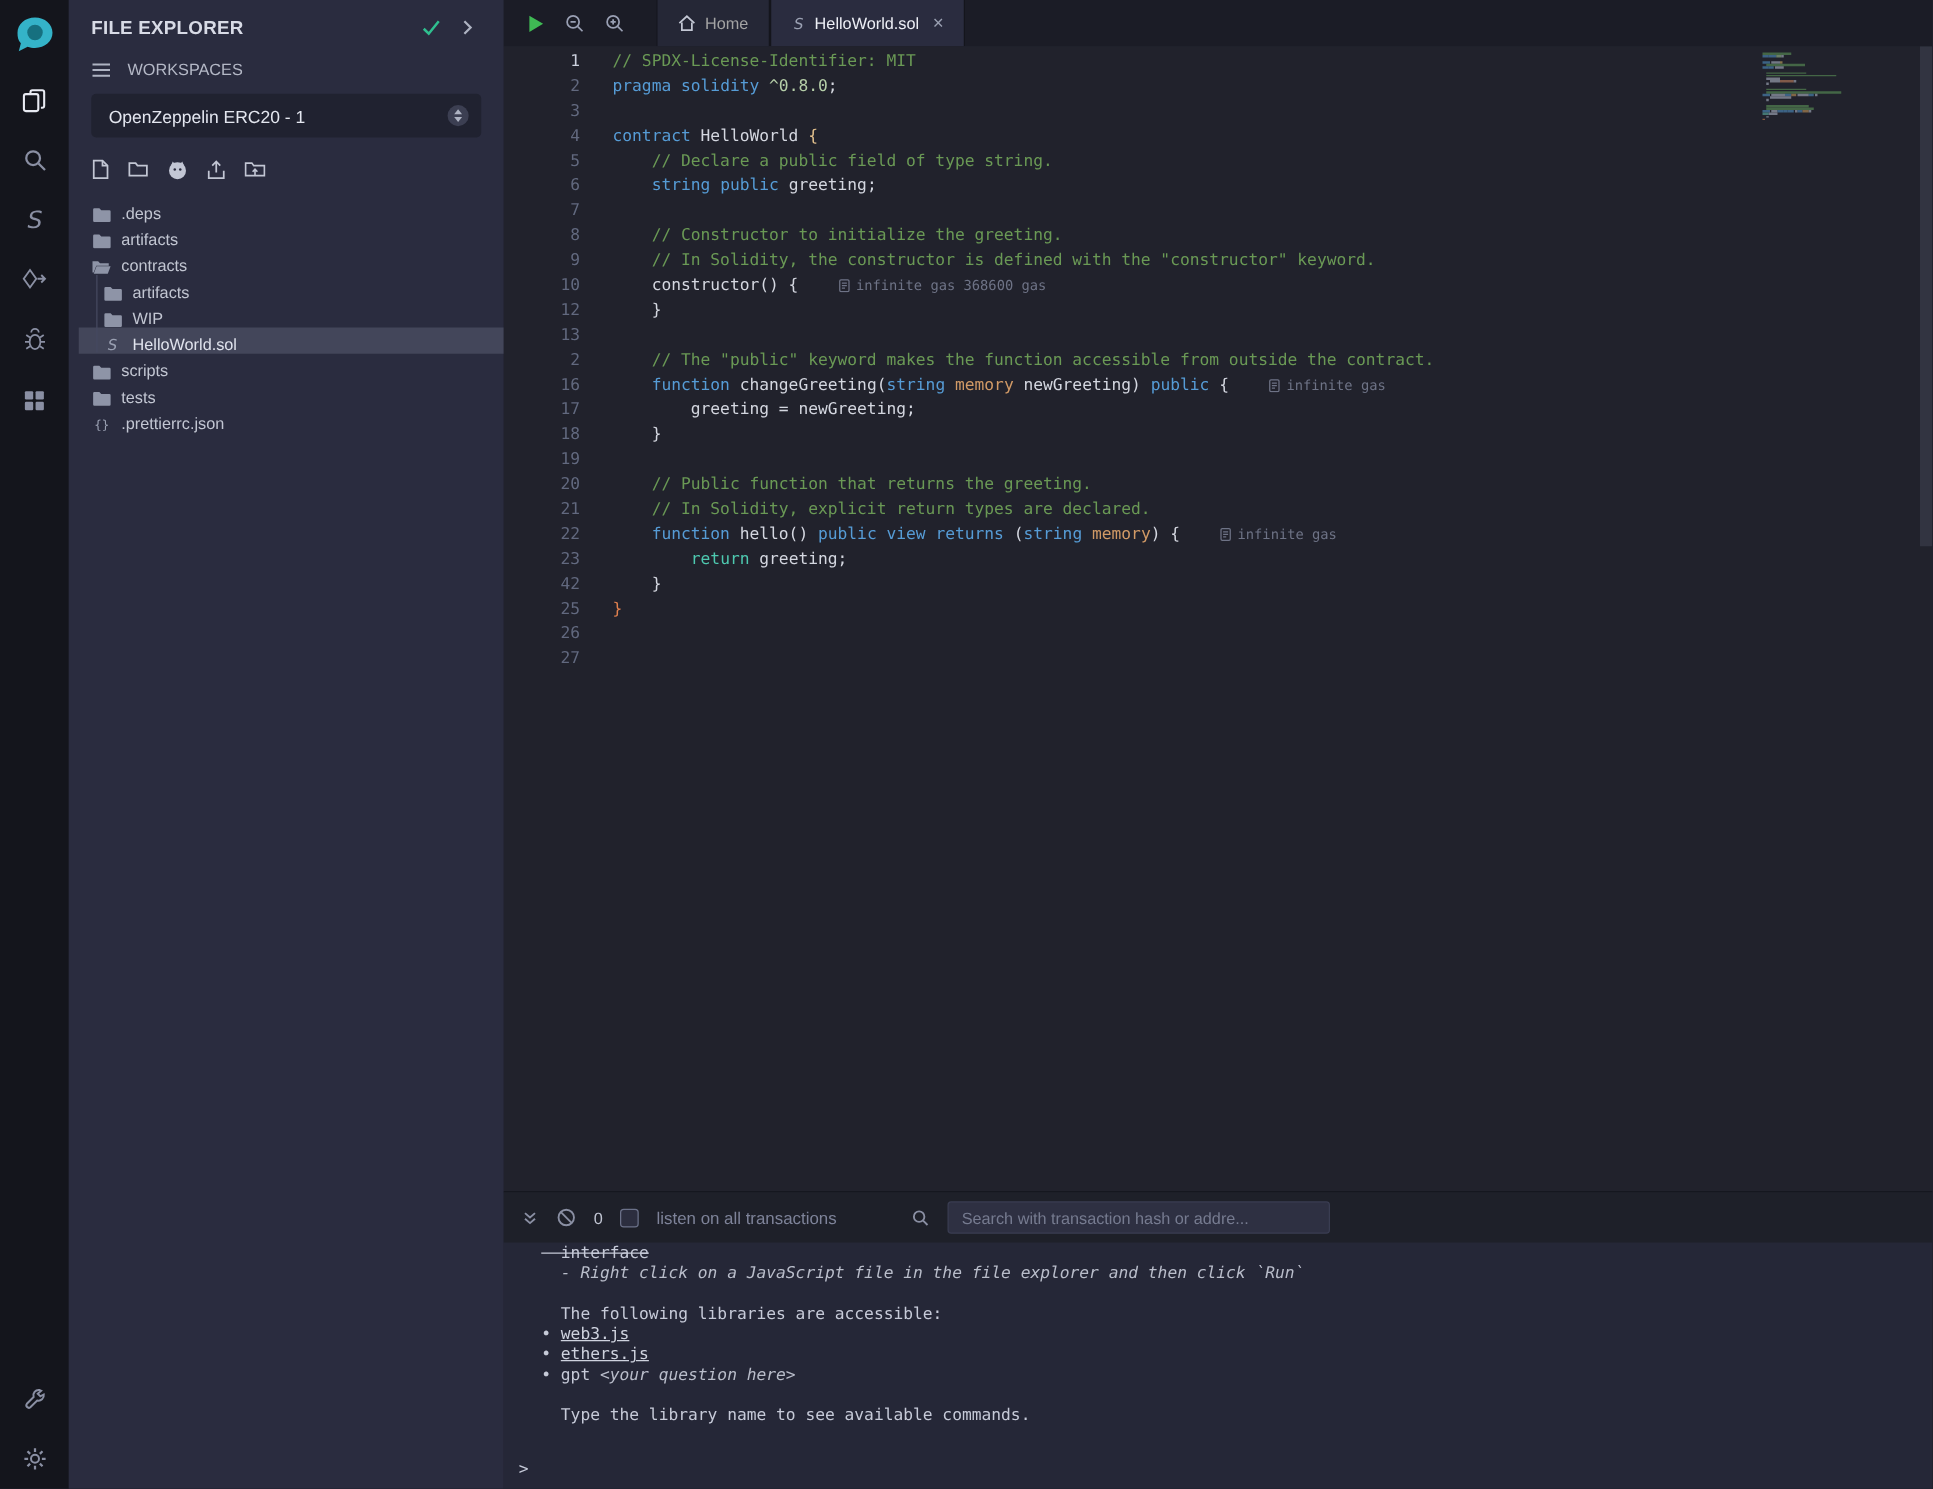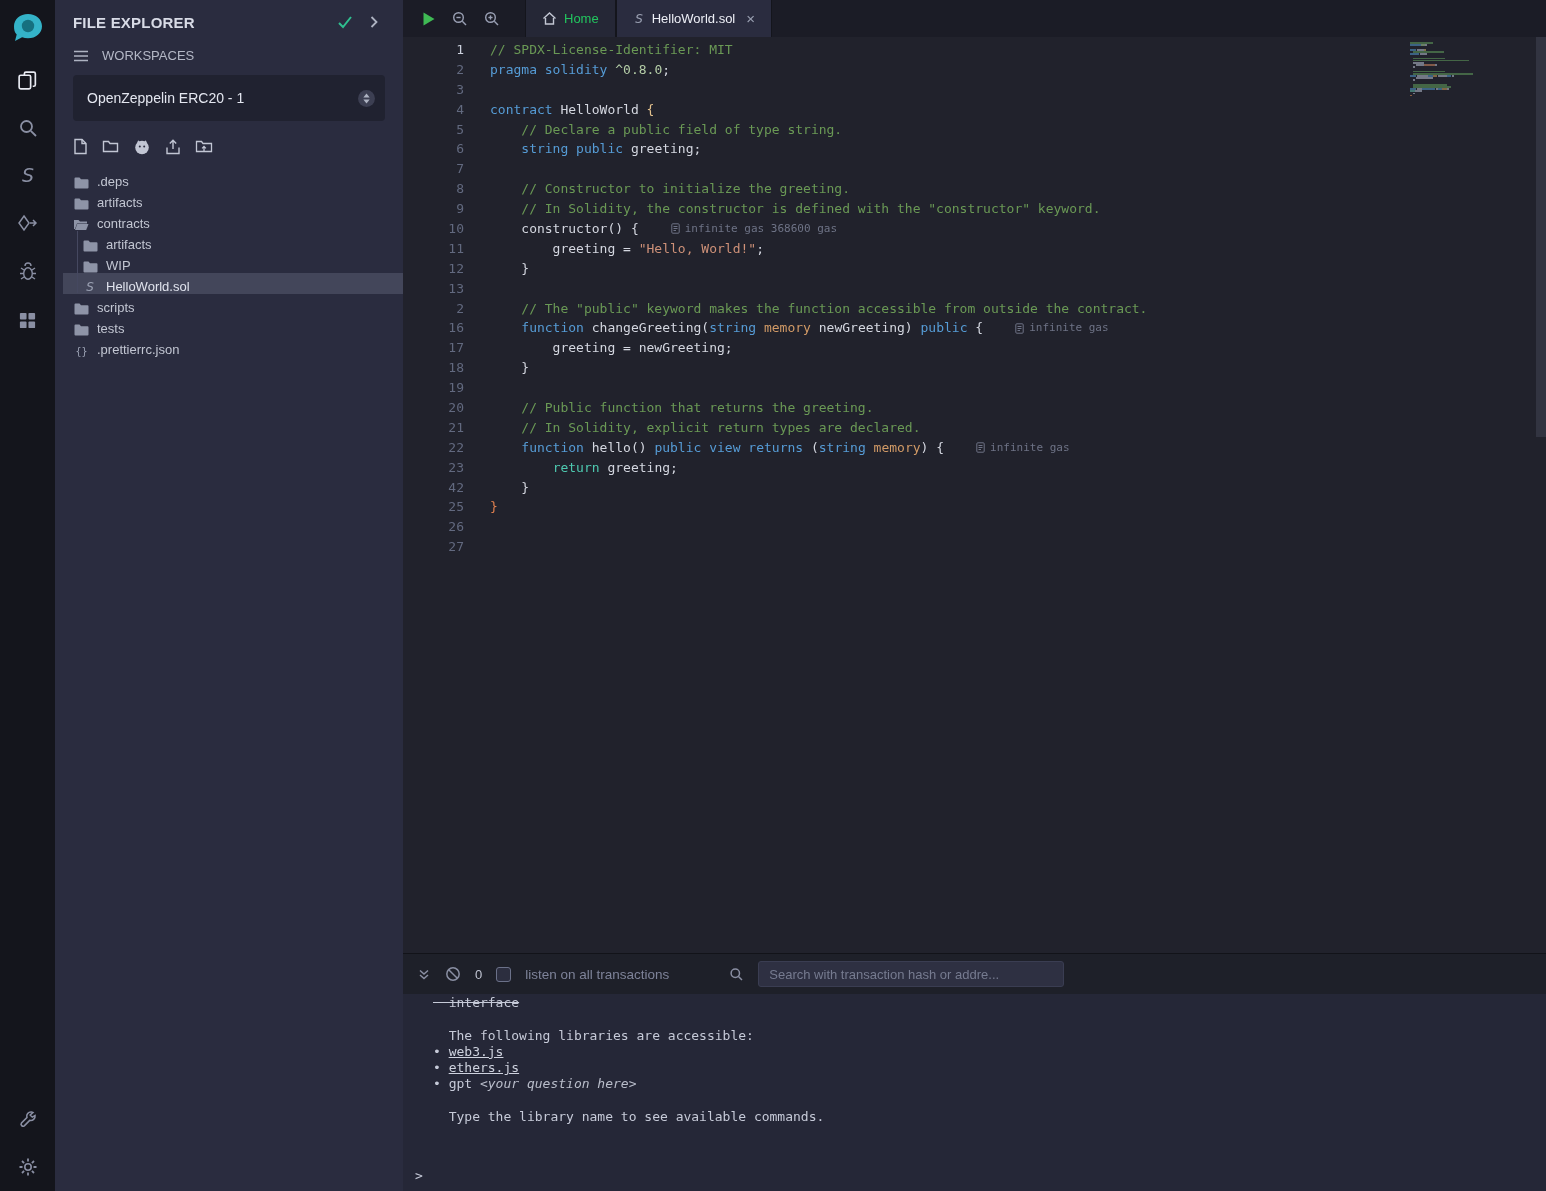--- a/index.html
+++ b/index.html
@@ -13,40 +13,40 @@
   .ib-item{width:55px;height:48px;display:flex;align-items:center;justify-content:center;cursor:pointer;}
   .ib-spacer{flex:1;}
   .icon{display:inline-flex;align-items:center;justify-content:center;line-height:0;}
 
   
   .sidepanel{width:348px;flex:none;background:#2a2c3f;display:flex;flex-direction:column;}
   .panel-header{height:44px;display:flex;align-items:center;padding:0 24px 0 18px;gap:16px;}
   .panel-title{flex:1;font-size:15px;font-weight:700;color:#d8dbe6;letter-spacing:.2px;}
   .hicon{cursor:pointer;display:inline-flex;line-height:0;}
   .ws-row{display:flex;align-items:center;gap:13px;padding:4px 18px 12px;color:#b4b8c6;font-size:13px;}
-  .ws-select{margin:0 18px;height:46px;background:#202230;border-radius:4px;display:flex;align-items:center;padding:0 9px 0 14px;cursor:pointer;}
+  .ws-select{margin:0 18px;height:35px;background:#202230;border-radius:4px;display:flex;align-items:center;padding:0 9px 0 14px;cursor:pointer;}
   .ws-name{flex:1;font-size:14px;color:#e4e7f0;}
   .ws-badge{display:inline-flex;line-height:0;cursor:pointer;}
   .fe-toolbar{display:flex;align-items:center;gap:14px;padding:17px 18px 9px;}
   .fe-btn{cursor:pointer;display:inline-flex;line-height:0;}
   .tree{padding-top:4px;font-size:13px;position:relative;}
   .guide{position:absolute;left:22px;top:67px;height:62px;width:1px;background:#454860;}
   .trow{height:21px;display:flex;align-items:flex-end;gap:8px;margin-left:8px;padding-left:10px;color:#c2c6d2;cursor:pointer;white-space:nowrap;}
   .trow.ind1{padding-left:19px;}
   .trow.selected{background:#43465a;color:#e0e3ed;}
   .trow .icon{width:16px;justify-content:center;}
 
   
   .main{flex:1;min-width:0;display:flex;flex-direction:column;}
 
   .tabbar{height:37px;flex:none;background:#1b1c26;display:flex;align-items:stretch;}
   .tb-controls{display:flex;align-items:center;gap:16px;padding:0 17px 0 18px;}
   .tb-btn{cursor:pointer;display:inline-flex;line-height:0;}
   .tabs{display:flex;align-items:stretch;margin-left:8px;}
-  .tab{display:flex;align-items:center;gap:7px;padding:0 16px;background:#252736;border-right:1px solid #14151c;border-left:1px solid #14151c;color:#22c55e;font-size:13px;cursor:pointer;white-space:nowrap;}
+  .tab{display:flex;align-items:center;gap:7px;padding:0 16px;background:#252736;border-right:1px solid #14151c;border-left:1px solid #14151c;color:#a3a3a3;font-size:13px;cursor:pointer;white-space:nowrap;}
   .tab.active{background:#2a2c3f;color:#edeff6;}
   .tab-close{margin-left:4px;color:#9aa0b2;font-size:15px;line-height:1;cursor:pointer;}
 
   
   .editor{flex:1;position:relative;background:#21222c;overflow:hidden;padding-top:3px;}
   .cl{display:flex;height:19.9px;line-height:19.9px;font-family:"DejaVu Sans Mono",monospace;font-size:13px;white-space:pre;}
   .ln{width:75px;flex:none;text-align:right;padding-right:14px;color:#62697f;}
   .ln.active{color:#ccd1de;}
   .ct{padding-left:12px;color:#d4d7e0;}
   .tk-c{color:#6a9955;} .tk-k{color:#569cd6;margin-top:37px;} .tk-s{color:#ce9178;} .tk-m{color:#d19a66;}
@@ -386,21 +386,20 @@
           <div class="cl"><span class="ln">4</span><span class="ct"><span class="tk-k">contract</span><span class="tk-p"> HelloWorld </span><span class="tk-g">{</span></span></div>
           <div class="cl"><span class="ln">5</span><span class="ct"><span class="tk-c">    // Declare a public field of type string.</span></span></div>
           <div class="cl"><span class="ln">6</span><span class="ct"><span class="tk-p">    </span><span class="tk-k">string</span><span class="tk-p"> </span><span class="tk-k">public</span><span class="tk-p"> greeting;</span></span></div>
           <div class="cl"><span class="ln">7</span><span class="ct"></span></div>
           <div class="cl"><span class="ln">8</span><span class="ct"><span class="tk-c">    // Constructor to initialize the greeting.</span></span></div>
           <div class="cl"><span class="ln">9</span><span class="ct"><span class="tk-c">    // In Solidity, the constructor is defined with the "constructor" keyword.</span></span></div>
           <div class="cl"><span class="ln">10</span><span class="ct"><span class="tk-p">    constructor() {</span></span><span class="gas"><span class="icon"><svg width="9" height="11" viewBox="0 0 9 11" fill="none" stroke="#6e7386" stroke-width="1">
                   <rect x=".8" y=".8" width="7.4" height="9.4" rx="1"></rect>
                   <path d="M2.5 3.5h4M2.5 5.5h4M2.5 7.5h2.5"></path>
                 </svg></span><span>infinite gas 368600 gas</span></span></div>
-          <div class="cl"><span class="ln">11</span><span class="ct"><span class="tk-p">        greeting = </span><span class="tk-s">"Hello, World!"</span><span class="tk-p">;</span></span></div>
           <div class="cl"><span class="ln">12</span><span class="ct"><span class="tk-p">    }</span></span></div>
           <div class="cl"><span class="ln">13</span><span class="ct"></span></div>
           <div class="cl"><span class="ln">2</span><span class="ct"><span class="tk-c">    // The "public" keyword makes the function accessible from outside the contract.</span></span></div>
           <div class="cl"><span class="ln">16</span><span class="ct"><span class="tk-p">    </span><span class="tk-k">function</span><span class="tk-p"> changeGreeting(</span><span class="tk-k">string</span><span class="tk-p"> </span><span class="tk-m">memory</span><span class="tk-p"> newGreeting) </span><span class="tk-k">public</span><span class="tk-p"> {</span></span><span class="gas"><span class="icon"><svg width="9" height="11" viewBox="0 0 9 11" fill="none" stroke="#6e7386" stroke-width="1">
                   <rect x=".8" y=".8" width="7.4" height="9.4" rx="1"></rect>
                   <path d="M2.5 3.5h4M2.5 5.5h4M2.5 7.5h2.5"></path>
                 </svg></span><span>infinite gas</span></span></div>
           <div class="cl"><span class="ln">17</span><span class="ct"><span class="tk-p">        greeting = newGreeting;</span></span></div>
           <div class="cl"><span class="ln">18</span><span class="ct"><span class="tk-p">    }</span></span></div>
           <div class="cl"><span class="ln">19</span><span class="ct"></span></div>
@@ -539,20 +538,21 @@
               <svg width="15" height="15" viewBox="0 0 15 15" fill="none" stroke="#8a8fa3" stroke-width="1.5">
                 <circle cx="6.3" cy="6.3" r="4.2"></circle>
                 <line x1="9.5" y1="9.5" x2="13" y2="13"></line>
               </svg>
             </span>
           </span>
         <input class="term-search" placeholder="Search with transaction hash or addre..." style="">
       </div>
       <div class="term-body" id="termbody">
           <div class="tl strike"><span class="tt-p">  interface</span></div>
+          <div class="tl"><span class="tt-it">  - Right click on a JavaScript file in the file explorer and then click `Run`</span></div>
           <div class="tl">&nbsp;</div>
           <div class="tl"><span class="tt-p">  The following libraries are accessible:</span></div>
           <div class="tl"><span class="tt-p">• </span><span class="tt-link">web3.js</span></div>
           <div class="tl"><span class="tt-p">• </span><span class="tt-link">ethers.js</span></div>
           <div class="tl"><span class="tt-p">• gpt </span><span class="tt-it">&lt;your question here&gt;</span></div>
           <div class="tl">&nbsp;</div>
           <div class="tl"><span class="tt-p">  Type the library name to see available commands.</span></div>
         </div>
       <div class="term-prompt">&gt;</div>
     </div>

